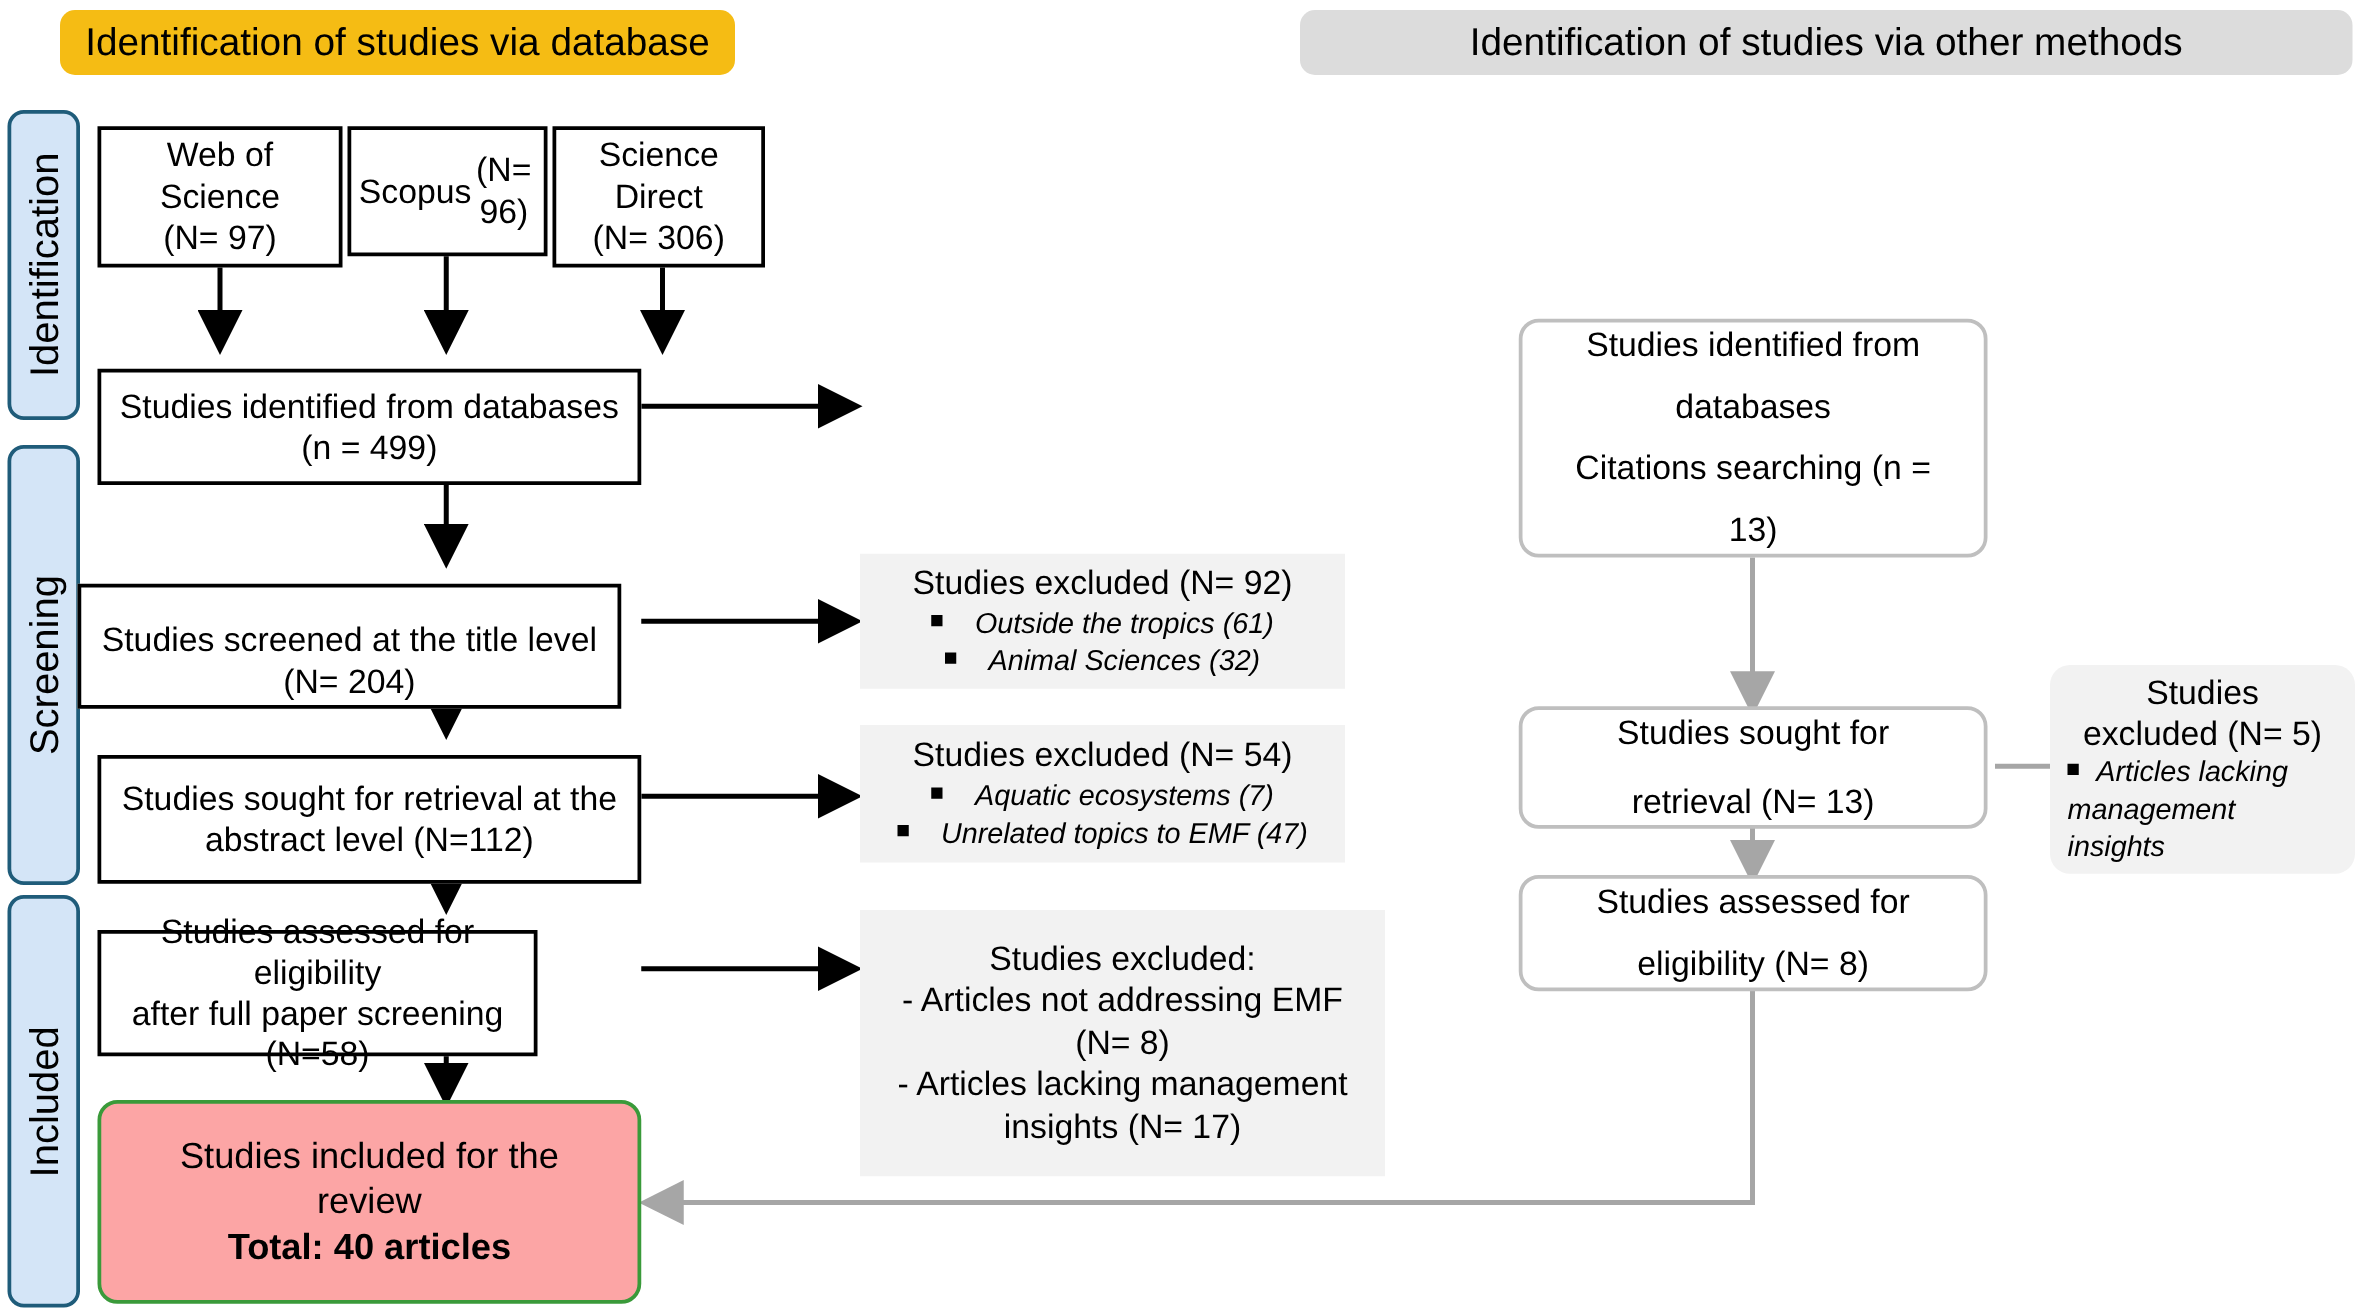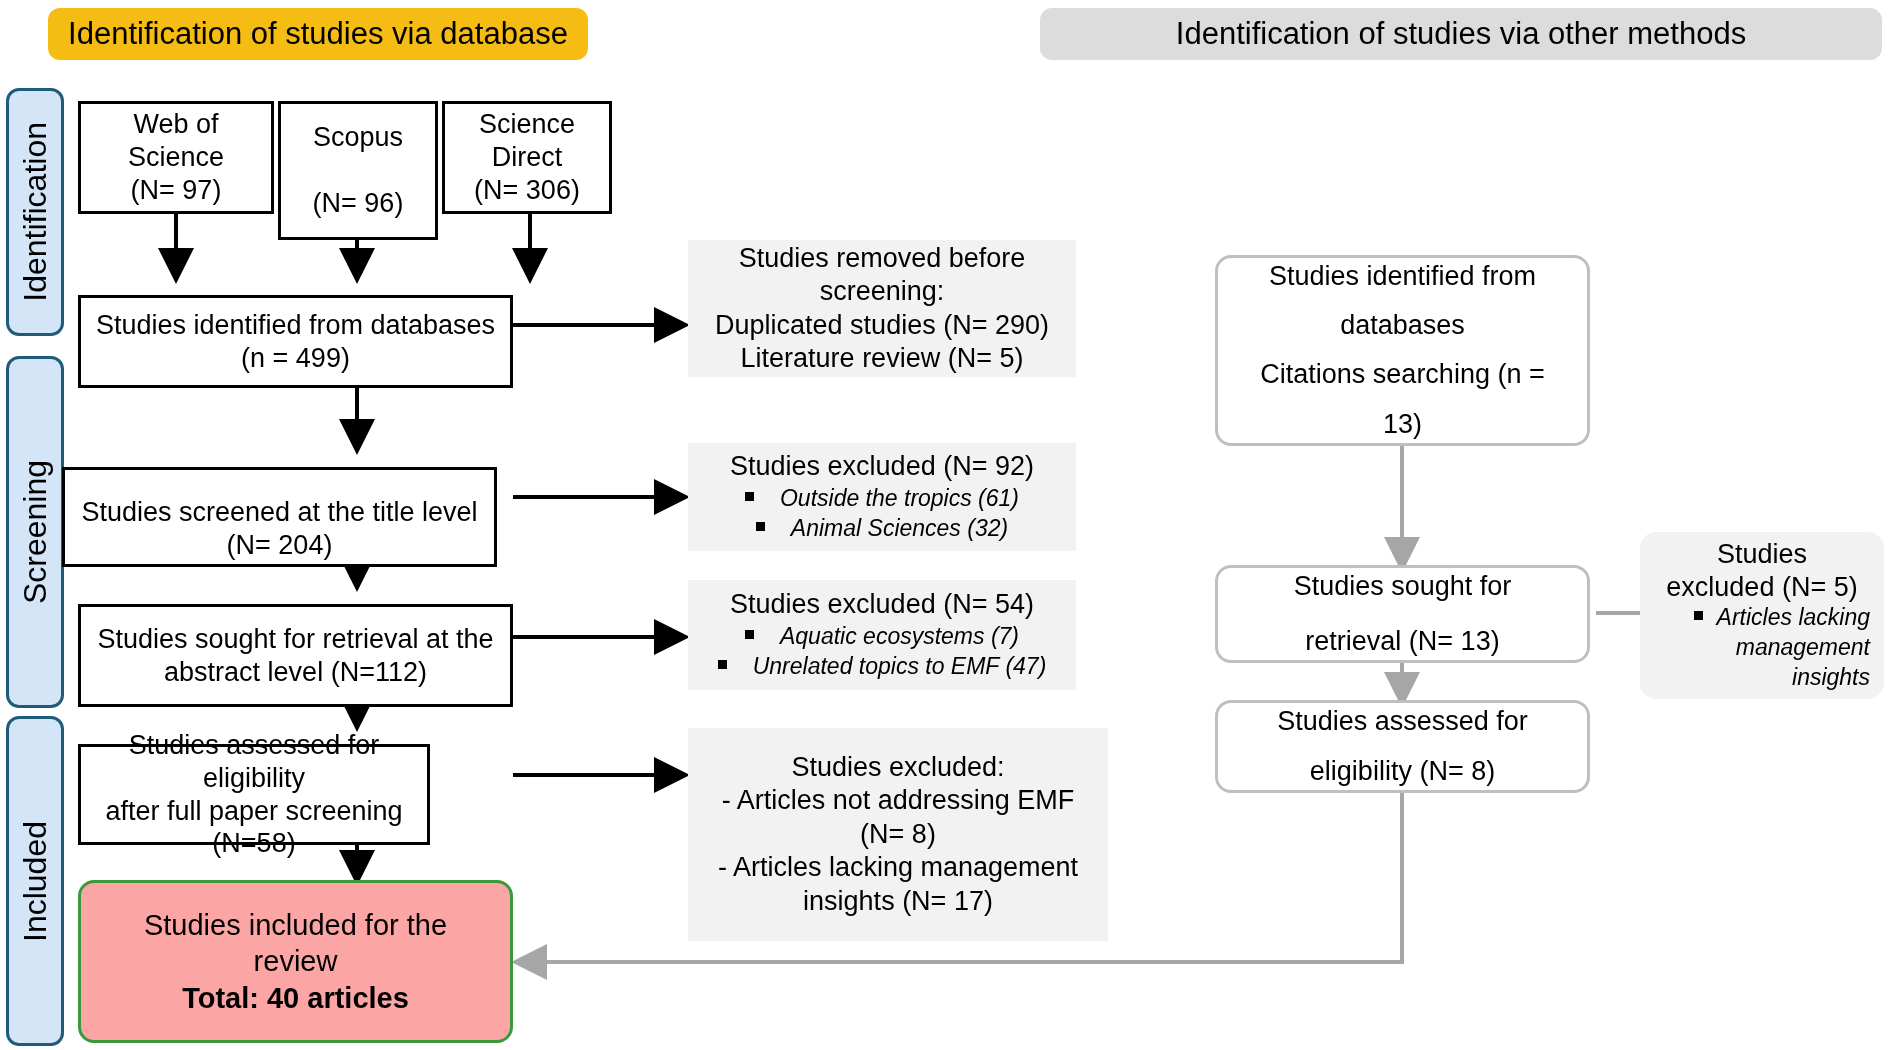--- a/index.html
+++ b/index.html
@@ -180,21 +180,21 @@
   </div>
   <div class="abs stagelabel" style="left:6px;top:716px;width:58px;height:330px;">
     <span>Included</span>
   </div>
 
   <div class="abs boxblk" style="left:78px;top:84px;width:196px;height:113px;flex-direction:column;">
     <div>Web of</div>
     <div>Science</div>
     <div>(N= 97)</div>
   </div>
-  <div class="abs boxblk" style="left:278px;top:84px;width:160px;height:139px;flex-direction:column;">
+  <div class="abs boxblk" style="left:278px;top:84px;width:160px;height:104px;flex-direction:row;">
     <div>Scopus</div>
     <div style="height:33px;"></div>
     <div>(N= 96)</div>
   </div>
   <div class="abs boxblk" style="left:442px;top:84px;width:170px;height:113px;flex-direction:column;">
     <div>Science</div>
     <div>Direct</div>
     <div>(N= 306)</div>
   </div>
 
@@ -217,26 +217,20 @@
     <div>Studies assessed for eligibility</div>
     <div>after full paper screening  (N=58)</div>
   </div>
 
   <div class="abs boxgreen" style="left:78px;top:880px;width:435px;height:163px;flex-direction:column;">
     <div>Studies included for the</div>
     <div>review</div>
     <div style="font-weight:bold;">Total: 40 articles</div>
   </div>
 
-  <div class="abs boxgray" style="left:688px;top:240px;width:388px;height:137px;">
-    <span class="ln">Studies removed before</span>
-    <span class="ln">screening:</span>
-    <span class="ln">Duplicated studies (N= 290)</span>
-    <span class="ln">Literature review (N= 5)</span>
-  </div>
 
   <div class="abs boxgray" style="left:688px;top:443px;width:388px;height:108px;">
     <span class="ln">Studies excluded (N= 92)</span>
     <ul class="bullets">
       <li><span class="bsq"></span><span>Outside the tropics (61)</span></li>
       <li><span class="bsq"></span><span>Animal Sciences (32)</span></li>
     </ul>
   </div>
 
   <div class="abs boxgray" style="left:688px;top:580px;width:388px;height:110px;">
@@ -269,17 +263,17 @@
 
   <div class="abs boxround" style="left:1215px;top:700px;width:375px;height:93px;flex-direction:column;">
     <div>Studies assessed for</div>
     <div>eligibility (N= 8)</div>
   </div>
 
   <div class="abs boxgrayround" style="left:1640px;top:532px;width:244px;height:167px;">
     <span class="ln">Studies</span>
     <span class="ln">excluded (N= 5)</span>
     <ul class="bullets">
-      <li style="text-align:right;padding:0 6px;"><span class="bsq" style="margin-right:14px;"></span><span>Articles lacking management insights</span></li>
+      <li style="text-align:left;padding:0 6px;"><span class="bsq" style="margin-right:14px;"></span><span>Articles lacking management insights</span></li>
     </ul>
   </div>
 
 </div>
 
 </body></html>

